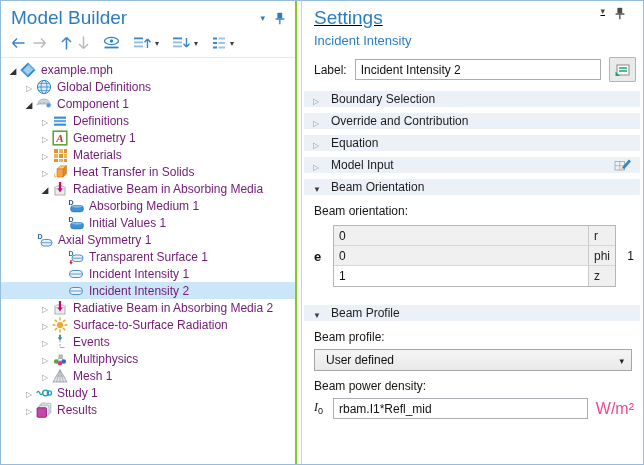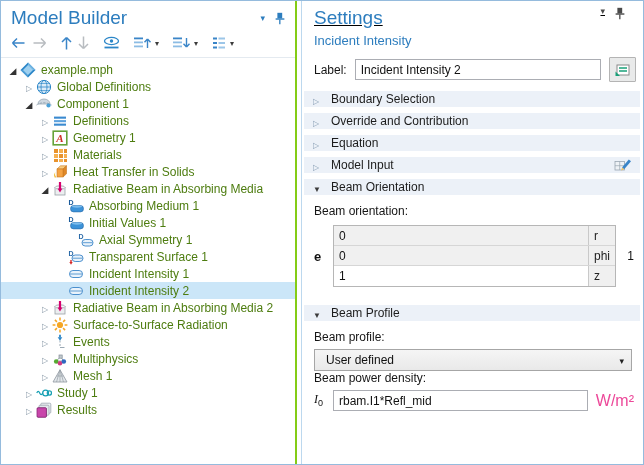--- a/index.html
+++ b/index.html
@@ -18,21 +18,21 @@
   .pin svg { display:block; }
 
   .mb-toolbar { display:flex; align-items:center; padding:4px 4px 5px 7px; border-bottom:1px solid #e4eaf0; }
   .tbtn { display:flex; align-items:center; padding:1px 2px; }
   .tbtn svg { display:block; }
   .tb-caret { font-size:8px; color:#3c3c3c; padding:0 3px 0 1px; }
   .tb-caret::before { content:"▾"; }
   .tb-gap { width:8px; }
 
   .tree { flex:1; overflow:hidden; padding-top:3px; }
-  .trow { height:17px; display:flex; align-items:center; font-size:12px; color:#4d7c0f; white-space:nowrap; cursor:default; }
+  .trow { height:17px; display:flex; align-items:center; font-size:12px; color:#701a75; white-space:nowrap; cursor:default; }
   .trow.selected { background:#cbe6f8; }
   .exp { flex:0 0 14px; width:14px; text-align:center; }
   .exp.closed::before { content:"▷"; font-size:8px; color:#8a9aa8; }
   .exp.open::before { content:"◢"; font-size:9px; color:#333; }
   .ticon { flex:0 0 16px; width:16px; height:16px; margin-right:5px; }
   .ticon svg { width:16px; height:16px; display:block; }
   .tlabel { padding-right:6px; }
 
   
   .right { flex:1; display:flex; flex-direction:column; overflow:hidden; background:#fff; }
@@ -58,21 +58,21 @@
   .matrix-row { display:flex; align-items:center; margin:7px 0 8px 0; }
   .vec-sym { flex:0 0 19px; font-weight:bold; font-size:13px; color:#111; }
   .matrix { flex:1; border:1px solid #b6b6b6; background:#fff; }
   .mrow { display:flex; height:20px; border-bottom:1px solid #d6d6d6; }
   .mrow:last-child { border-bottom:none; }
   .mcell { flex:1; border:none; padding:0 5px; font-size:12px; font-family:"Liberation Sans",sans-serif; color:#111; background:#fff; outline:none; min-width:0; }
   .mcell.gray { background:#f0f0f0; }
   .munit { flex:0 0 27px; background:#f0f0f0; border-left:1px solid #c9c9c9; display:flex; align-items:center; padding-left:5px; font-size:12px; color:#222; }
   .mdim { flex:0 0 18px; text-align:right; font-size:12px; color:#111; }
 
-  .combo { height:22px; border:1px solid #a6a6a6; background:linear-gradient(#f5f5f5,#e9e9e9); display:flex; align-items:center; padding:0 7px 0 11px; font-size:12px; color:#111; margin:1px 2px 0 0; cursor:default; }
+  .combo { height:22px; border:1px solid #a6a6a6; background:linear-gradient(#f5f5f5,#e9e9e9); display:flex; align-items:center; padding:0 7px 0 11px; font-size:12px; color:#111; margin:1px 2px 8px 0; cursor:default; }
   .combo .txt { flex:1; }
   .combo-caret::before { content:"▾"; font-size:9px; color:#222; }
 
   .power-row { display:flex; align-items:center; margin-top:1px; }
   .psym { flex:0 0 19px; font-size:12px; color:#111; }
   .psym .base { font-style:italic; font-family:"Liberation Serif",serif; }
   .psym .sub { font-size:9px; vertical-align:sub; }
   .pinput { flex:1; height:21px; border:1px solid #abadb3; padding:0 5px; font-size:12px; font-family:"Liberation Sans",sans-serif; color:#111; outline:none; min-width:0; }
   .punit { flex:0 0 42px; font-size:16px; color:#ec4899; padding-left:8px; }
 </style>
@@ -283,21 +283,21 @@
         <span class="ticon">
             <svg viewBox="0 0 16 16">
               <text x="0.5" y="6.5" font-size="7" font-weight="bold" fill="#1a5a9a">D</text>
               <path d="M5.5,7.5 h7 a3,3.2 0 0 1 0,6.4 h-7 a3,3.2 0 0 1 0,-6.4 z" fill="#3c92d8" stroke="#2a6aa8" stroke-width="0.6"></path>
               <ellipse cx="9" cy="8.6" rx="5" ry="1.1" fill="#7cbcec"></ellipse>
             </svg>
           </span>
         <span class="tlabel">Initial Values 1</span>
       </div>
 
-      <div class="trow" style="padding-left:63px">
+      <div class="trow" style="padding-left:22px">
         <span class="exp"></span>
         <span class="ticon">
             <svg viewBox="0 0 16 16">
               <text x="0.5" y="6.5" font-size="7" font-weight="bold" fill="#2a6aa8">D</text>
               <rect x="4" y="7.5" width="11" height="6.5" rx="3.2" fill="#eaf3fb" stroke="#3a85c8" stroke-width="0.9"></rect>
               <line x1="4.5" y1="10.7" x2="14.5" y2="10.7" stroke="#3a85c8" stroke-width="0.8"></line>
             </svg>
           </span>
         <span class="tlabel">Axial Symmetry 1</span>
       </div>

